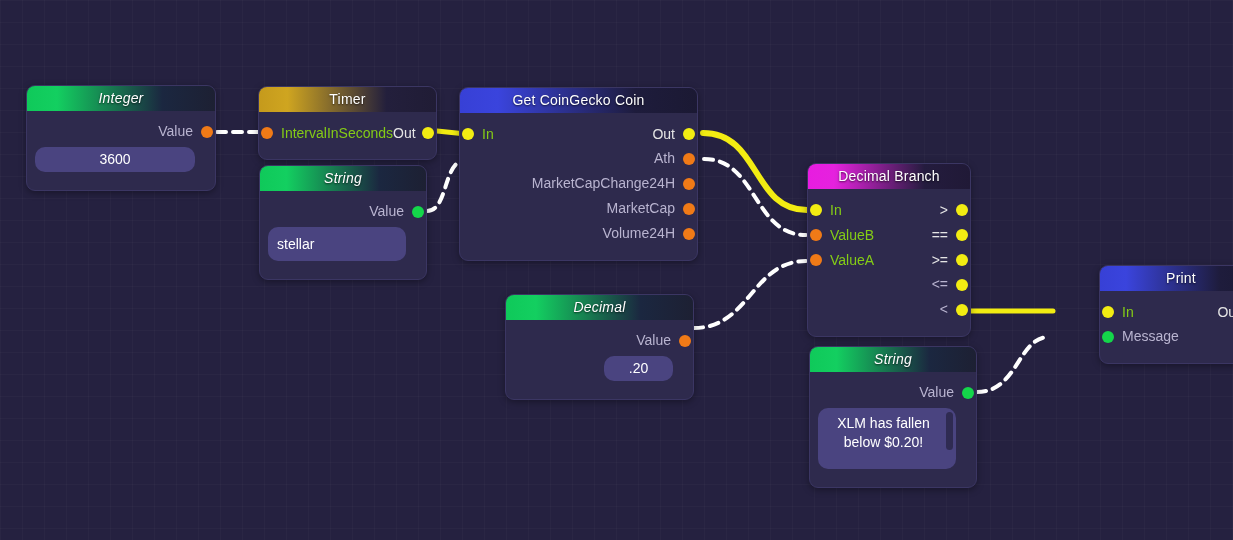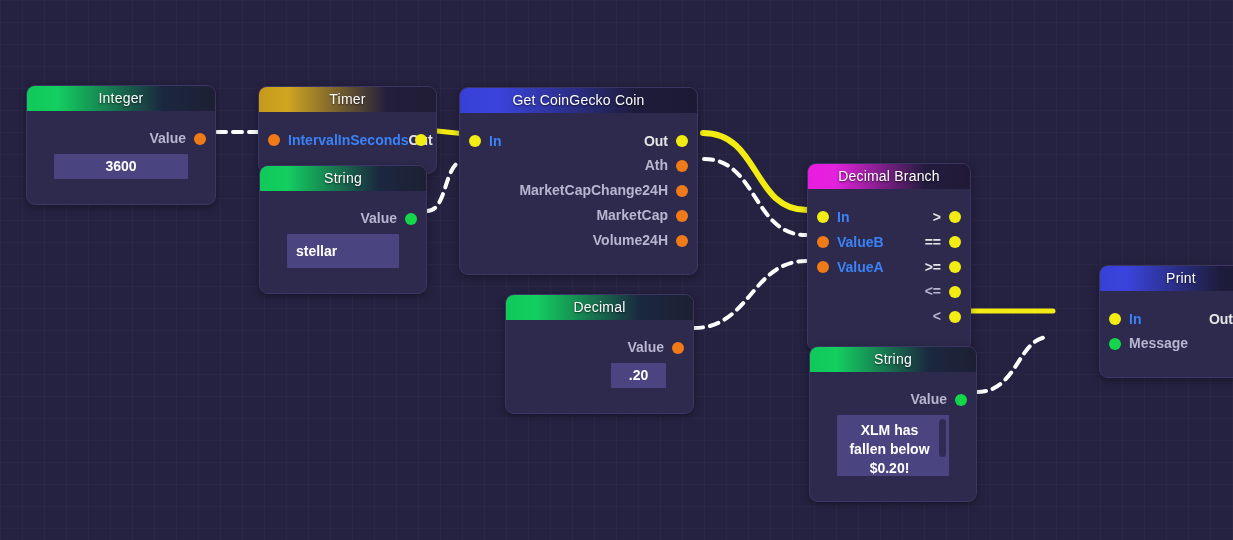--- a/index.html
+++ b/index.html
@@ -41,28 +41,27 @@
     height: 25px;
     line-height: 25px;
     border-radius: 8px 8px 0 0;
     text-align: center;
     color: #ffffff;
     font-size: 14px;
     letter-spacing: 0.2px;
     text-shadow: 0 1px 2px rgba(0,0,0,0.65);
     overflow: hidden;
   }
-  .hdr-green  { background: linear-gradient(to right, #0fc95a 0%, #13cf60 16%, #1b2740 72%, #1d2033 100%); }
+  .hdr-green  { background: linear-gradient(to right, #0fc95a 0%, #13cf60 16%, #1b2740 72%, #1d2033 100%); font-style: italic; }
   .hdr-gold   { background: linear-gradient(to right, #c59a1c 0%, #cfa520 16%, #231f3c 72%, #201c35 100%); }
   .hdr-blue   { background: linear-gradient(to right, #3740d6 0%, #3a44dd 16%, #1e1c3c 74%, #1b1933 100%); }
   .hdr-magenta{ background: linear-gradient(to right, #e81ce0 0%, #e522de 16%, #241c3e 72%, #201936 100%); }
   .node-body {
     position: relative;
-    padding: 15px;
-    font-weight: bold;
+    padding: 8px;
   }
   .row {
     position: relative;
     height: 25px;
     line-height: 25px;
     font-size: 14px;
     color: #b9b4d0;
     white-space: nowrap;
   }
   .row.in  { padding-left: 14px; text-align: left; }
@@ -79,26 +78,26 @@
   .p-yellow { background: #f2ec12; }
   .p-orange { background: #f07a17; }
   .p-green  { background: #14d64a; }
   .io-split {
     position: relative;
     display: flex;
     justify-content: space-between;
     align-items: center;
     height: 25px;
   }
-  .io-split .lbl-l { padding-left: 14px; font-size: 14px; color: #3b82f6; }
+  .io-split .lbl-l { padding-left: 14px; font-size: 14px; color: #84cc16; }
   .io-split .lbl-r { padding-right: 14px; font-size: 14px; color: #e5e5e5; }
   .field {
-    margin: 3px 12px 10px 12px;
+    margin: 3px 12px 10px 0;
     background: #4a4480;
-    border-radius: 1px;
+    border-radius: 10px;
     color: #ffffff;
     font-size: 14px;
     box-sizing: border-box;
   }
   .field.center { text-align: center; height: 25px; line-height: 25px; }
   .field.text   { text-align: left; padding: 5px 9px; min-height: 28px; }
   .field.area {
     position: relative;
     text-align: center;
     padding: 6px 16px 6px 9px;

